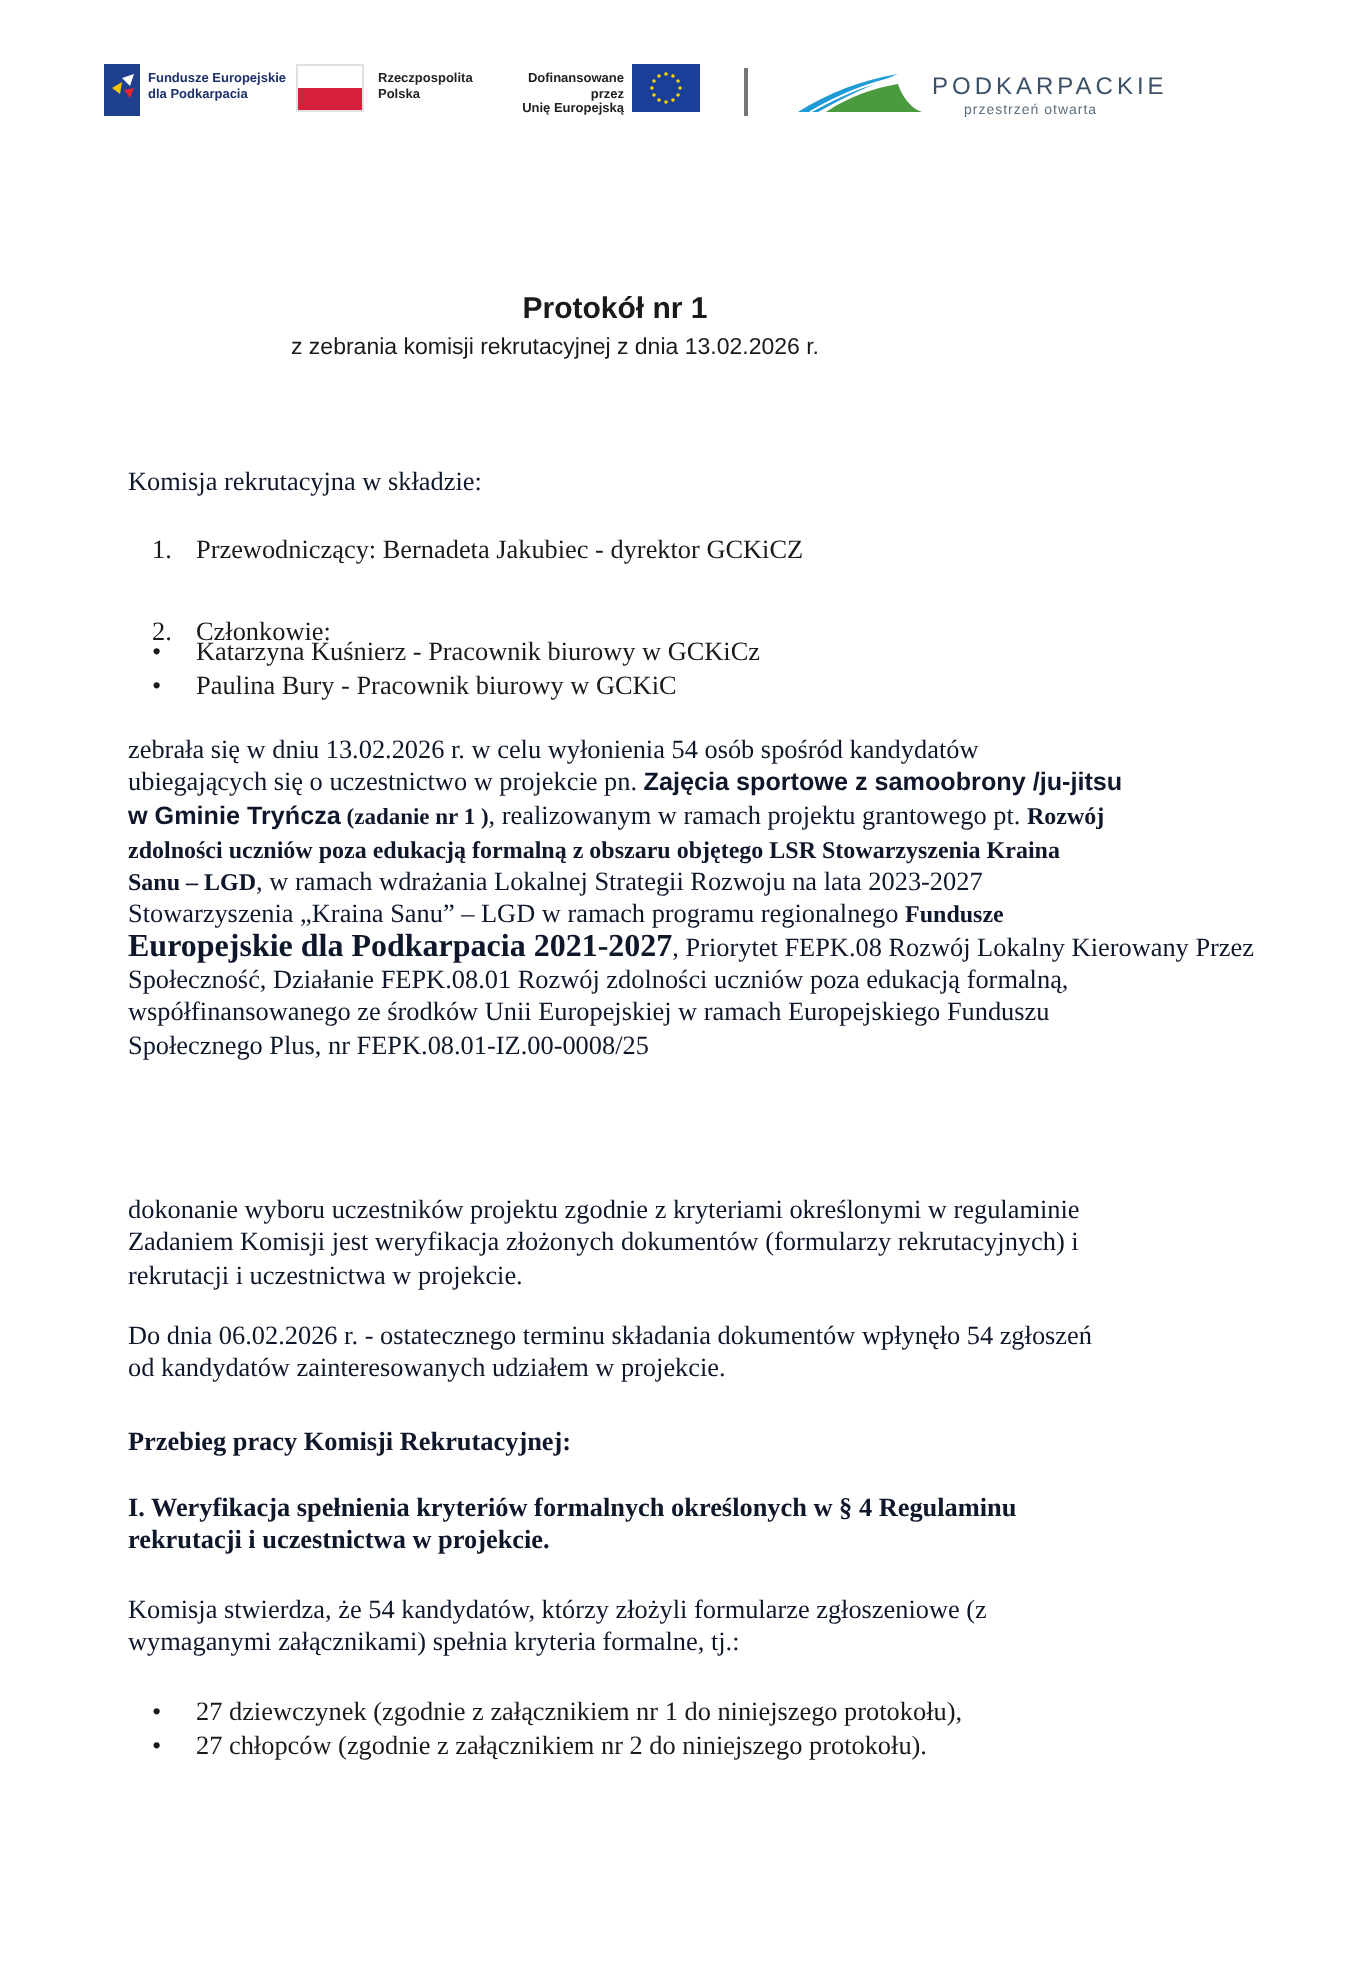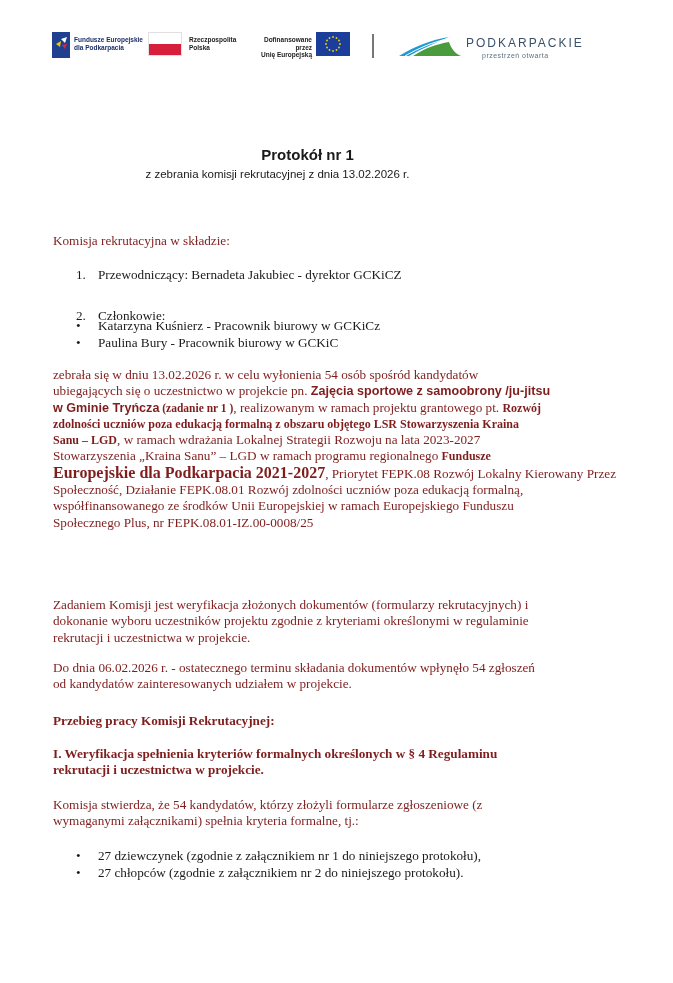--- a/index.html
+++ b/index.html
@@ -20,21 +20,21 @@
     .eu-flag svg { width:100%; height:100%; }
     .sep { position:absolute; left:320px; top:4px; width:2px; height:24px; background:#777; }
     .pk-logo { position:absolute; left:345px; top:4px; width:66px; height:24px; }
     .pk-title { position:absolute; left:414px; top:6px; font-size:12px; letter-spacing:2px; color:#3a5167; }
     .pk-sub { position:absolute; left:430px; top:22px; font-size:7px; color:#5b6f80; letter-spacing:0.5px; }
 
     
     .title { position:absolute; top:146px; left:0; width:615px; text-align:center; font-size:15px; font-weight:bold; color:#1a1a1a; }
     .subtitle { position:absolute; top:168px; left:0; width:555px; text-align:center; font-size:11.5px; color:#1a1a1a; }
 
-    .p { position:absolute; left:53px; font-size:13.2px; line-height:16.3px; color:#7f1d1d; }
+    .p { position:absolute; left:64px; font-size:13.2px; line-height:16.3px; color:#0f172a; }
     .ol-item { position:absolute; left:76px; font-size:13.2px; color:#1a1a1a; }
     .ol-item .num { display:inline-block; width:22px; }
     .bl-item { position:absolute; left:76px; font-size:13.2px; color:#1a1a1a; }
     .bl-item .dot { display:inline-block; width:22px; }
     .b { font-weight:bold; }
     .bs { font-family:"Liberation Sans", "DejaVu Sans", sans-serif; font-weight:bold; font-size:12.6px; }
   </style>
 </head>
 <body>
 
@@ -120,22 +120,22 @@
   <div class="b" style="font-size:12px">zdolności uczniów poza edukacją formalną z obszaru objętego LSR Stowarzyszenia Kraina</div>
   <div><span class="b" style="font-size:12px">Sanu – LGD</span><span>, w ramach wdrażania Lokalnej Strategii Rozwoju na lata 2023-2027</span></div>
   <div><span>Stowarzyszenia „Kraina Sanu” – LGD w ramach programu regionalnego </span><span class="b" style="font-size:12px">Fundusze</span></div>
   <div><span class="b" style="font-size:16px">Europejskie dla Podkarpacia 2021-2027</span><span>, Priorytet FEPK.08 Rozwój Lokalny Kierowany Przez</span></div>
   <div>Społeczność, Działanie FEPK.08.01 Rozwój zdolności uczniów poza edukacją formalną,</div>
   <div>współfinansowanego ze środków Unii Europejskiej w ramach Europejskiego Funduszu</div>
   <div>Społecznego Plus,  nr FEPK.08.01-IZ.00-0008/25</div>
 </div>
 
 <div class="p serif" style="top:597px; white-space:nowrap;">
+  <div>dokonanie wyboru uczestników projektu zgodnie z kryteriami określonymi w regulaminie</div>
   <div>Zadaniem Komisji jest weryfikacja złożonych dokumentów (formularzy rekrutacyjnych) i</div>
-  <div>dokonanie wyboru uczestników projektu zgodnie z kryteriami określonymi w regulaminie</div>
   <div>rekrutacji i uczestnictwa w projekcie.</div>
 </div>
 
 <div class="p serif" style="top:660px; white-space:nowrap;">
   <div>Do dnia 06.02.2026 r. -  ostatecznego terminu składania dokumentów wpłynęło 54 zgłoszeń</div>
   <div>od kandydatów zainteresowanych udziałem w projekcie.</div>
 </div>
 
 <div class="p serif b" style="top:713px;">Przebieg pracy Komisji Rekrutacyjnej:</div>
 

